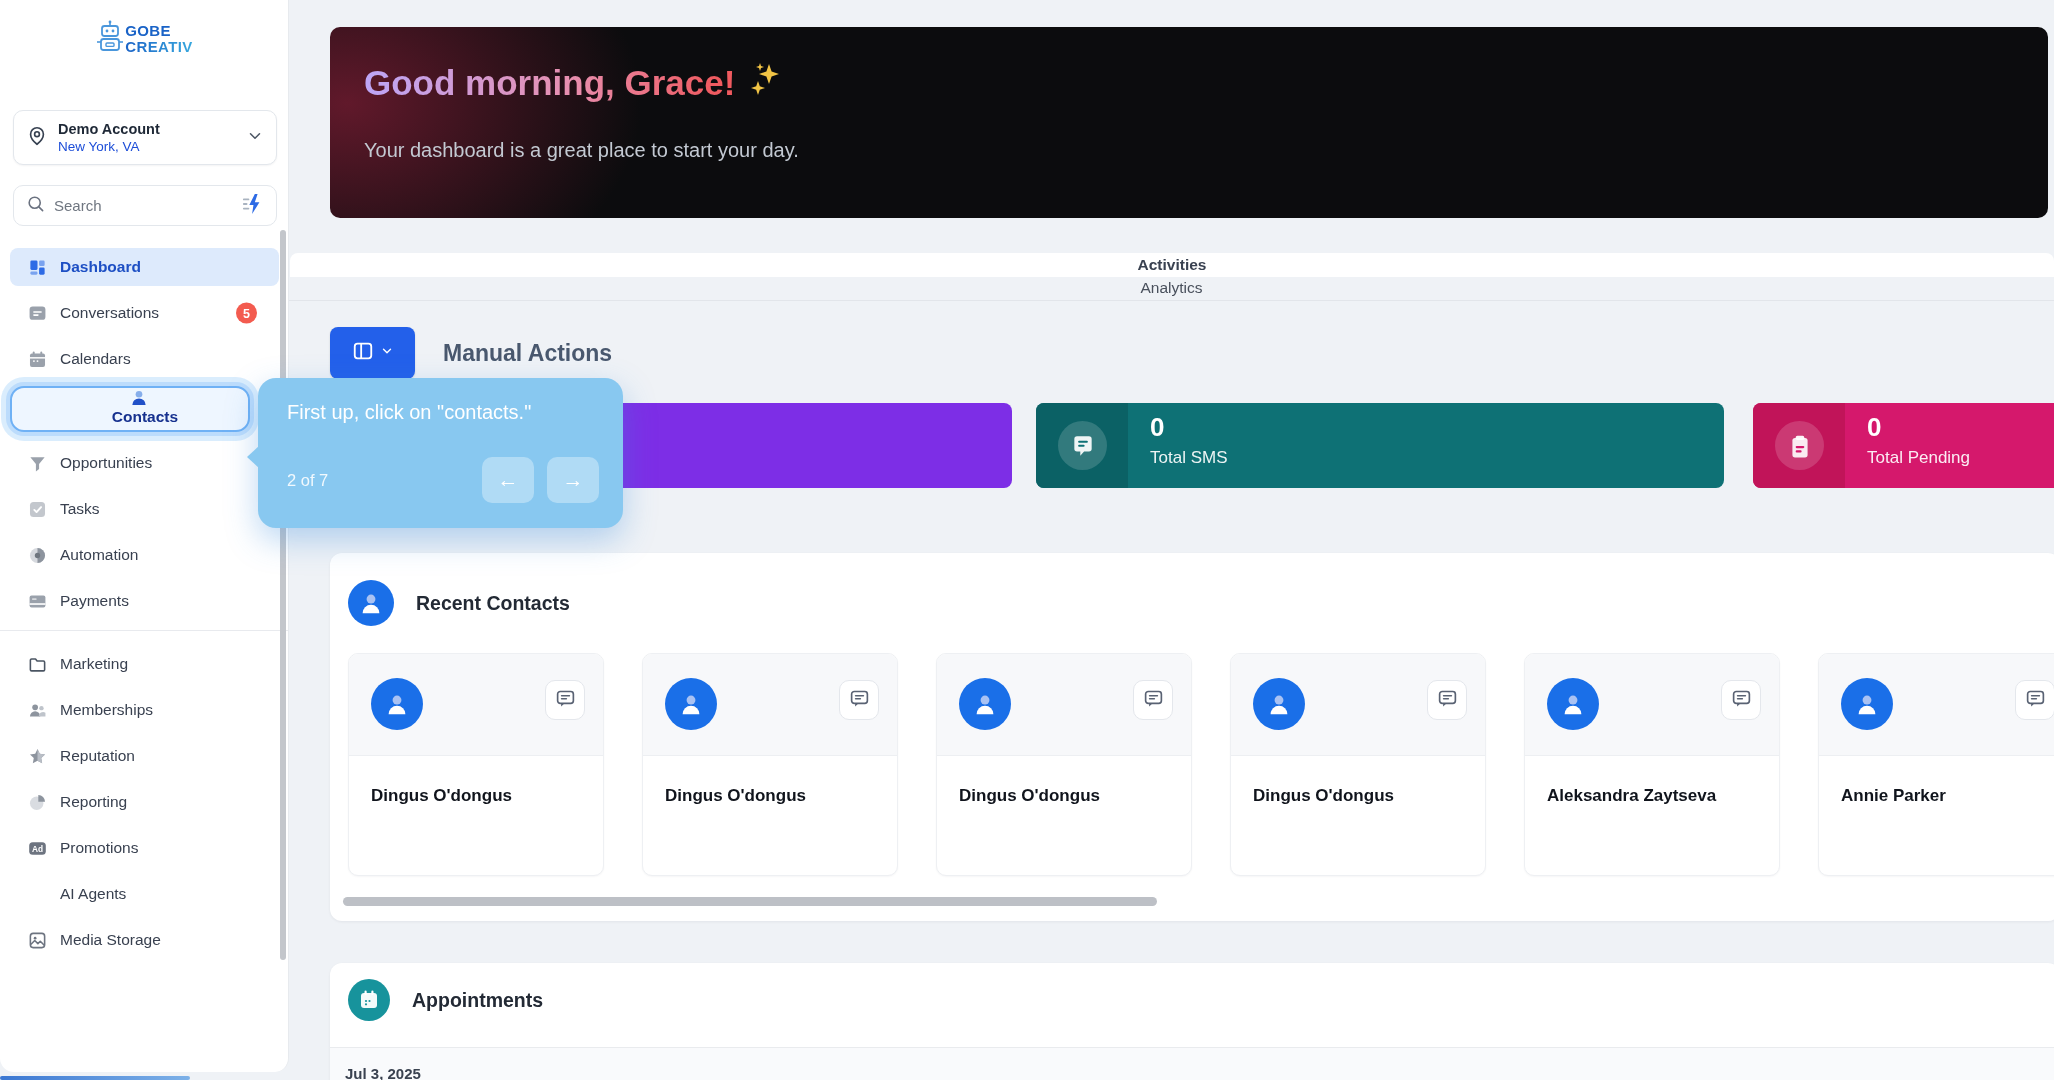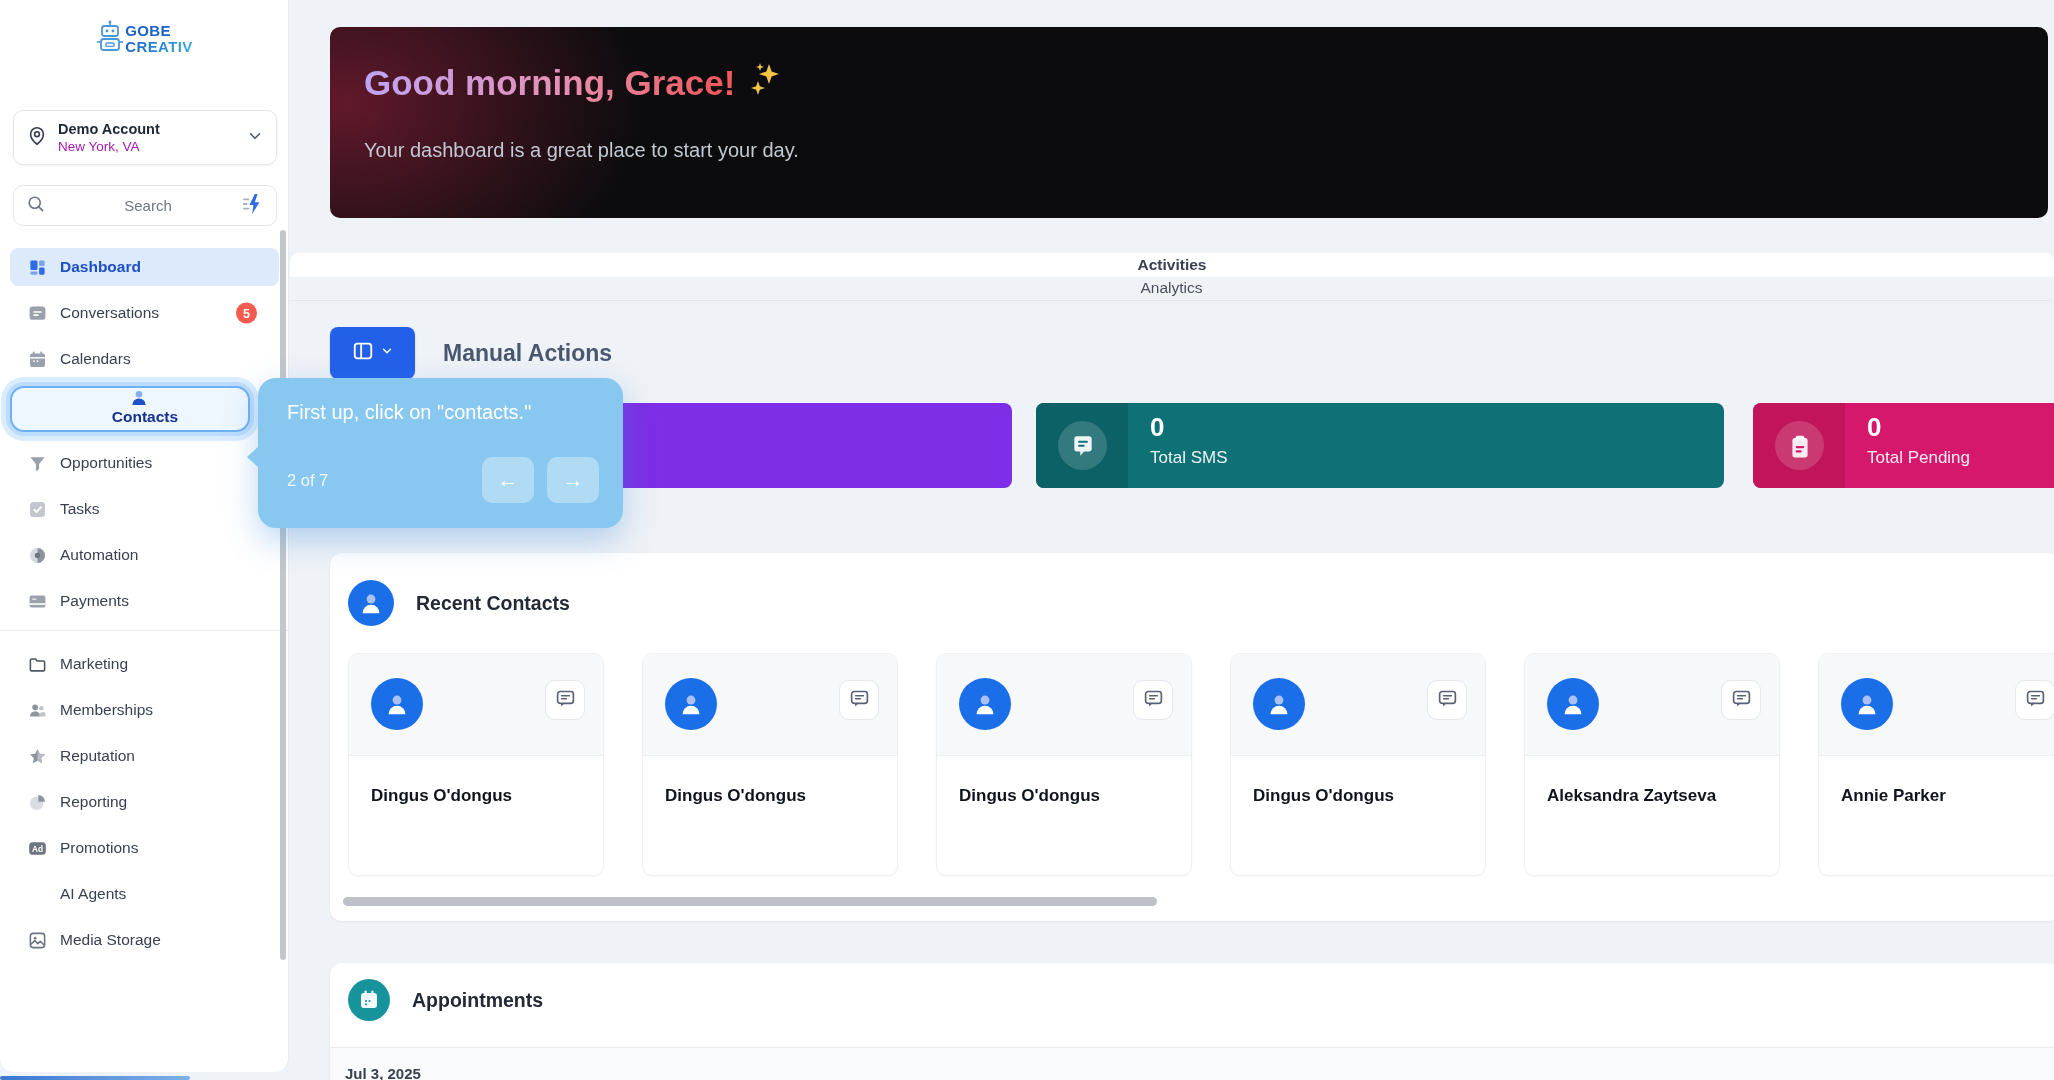--- a/index.html
+++ b/index.html
@@ -12,24 +12,24 @@
   .logo { position:absolute; left:0; top:20px; width:100%; display:flex; justify-content:center; align-items:center; gap:0; cursor:pointer; }
   .logo-text { display:flex; flex-direction:column; line-height:1.05; font-weight:800; font-size:15px; letter-spacing:.4px; }
   .logo-l1 { color:#1a63c7; }
   .logo-l2 { background:linear-gradient(90deg,#1a63c7,#38a8de); -webkit-background-clip:text; background-clip:text; color:transparent; }
 
   .account { position:absolute; left:13px; top:110px; width:264px; height:55px; background:#fff;
              border:1px solid #e3e7ec; border-radius:10px; box-shadow:0 1px 2px rgba(16,24,40,.05);
              display:flex; align-items:center; padding:0 12px; cursor:pointer; }
   .account .texts { margin-left:10px; flex:1; }
   .account-name { font-size:14.5px; font-weight:700; color:#1f2937; }
-  .account-loc { font-size:13.5px; color:#a21caf; margin-top:2px; }
+  .account-loc { font-size:13.5px; color:#1d4ed8; margin-top:2px; }
 
   .searchbox { position:absolute; left:13px; top:185px; width:264px; height:41px; background:#fff;
-               border:1px solid #e3e7ec; border-radius:10px; display:flex; align-items:center; padding:0 12px; cursor:text;text-align:center; }
+               border:1px solid #e3e7ec; border-radius:10px; display:flex; align-items:center; padding:0 12px; cursor:text; }
   .search-ph { margin-left:9px; flex:1; font-size:15px; color:#6f7680; }
 
   .nav { position:absolute; left:10px; top:248px; width:269px; }
   .nav-item { position:relative; display:flex; align-items:center; height:38px; margin-bottom:8px;
               padding-left:17px; border-radius:8px; cursor:pointer; }
   .nav-item .icon { width:20px; height:20px; display:flex; align-items:center; justify-content:center; flex:none; }
   .nav-item .label { margin-left:13px; font-size:15.5px; font-weight:500; color:#394150; }
   .nav-item.active { background:#ddeafc; }
   .nav-item.active .label { color:#1d4fc4; font-weight:700; }
   .nav-item .badge { position:absolute; right:22px; top:50%; transform:translateY(-50%);

